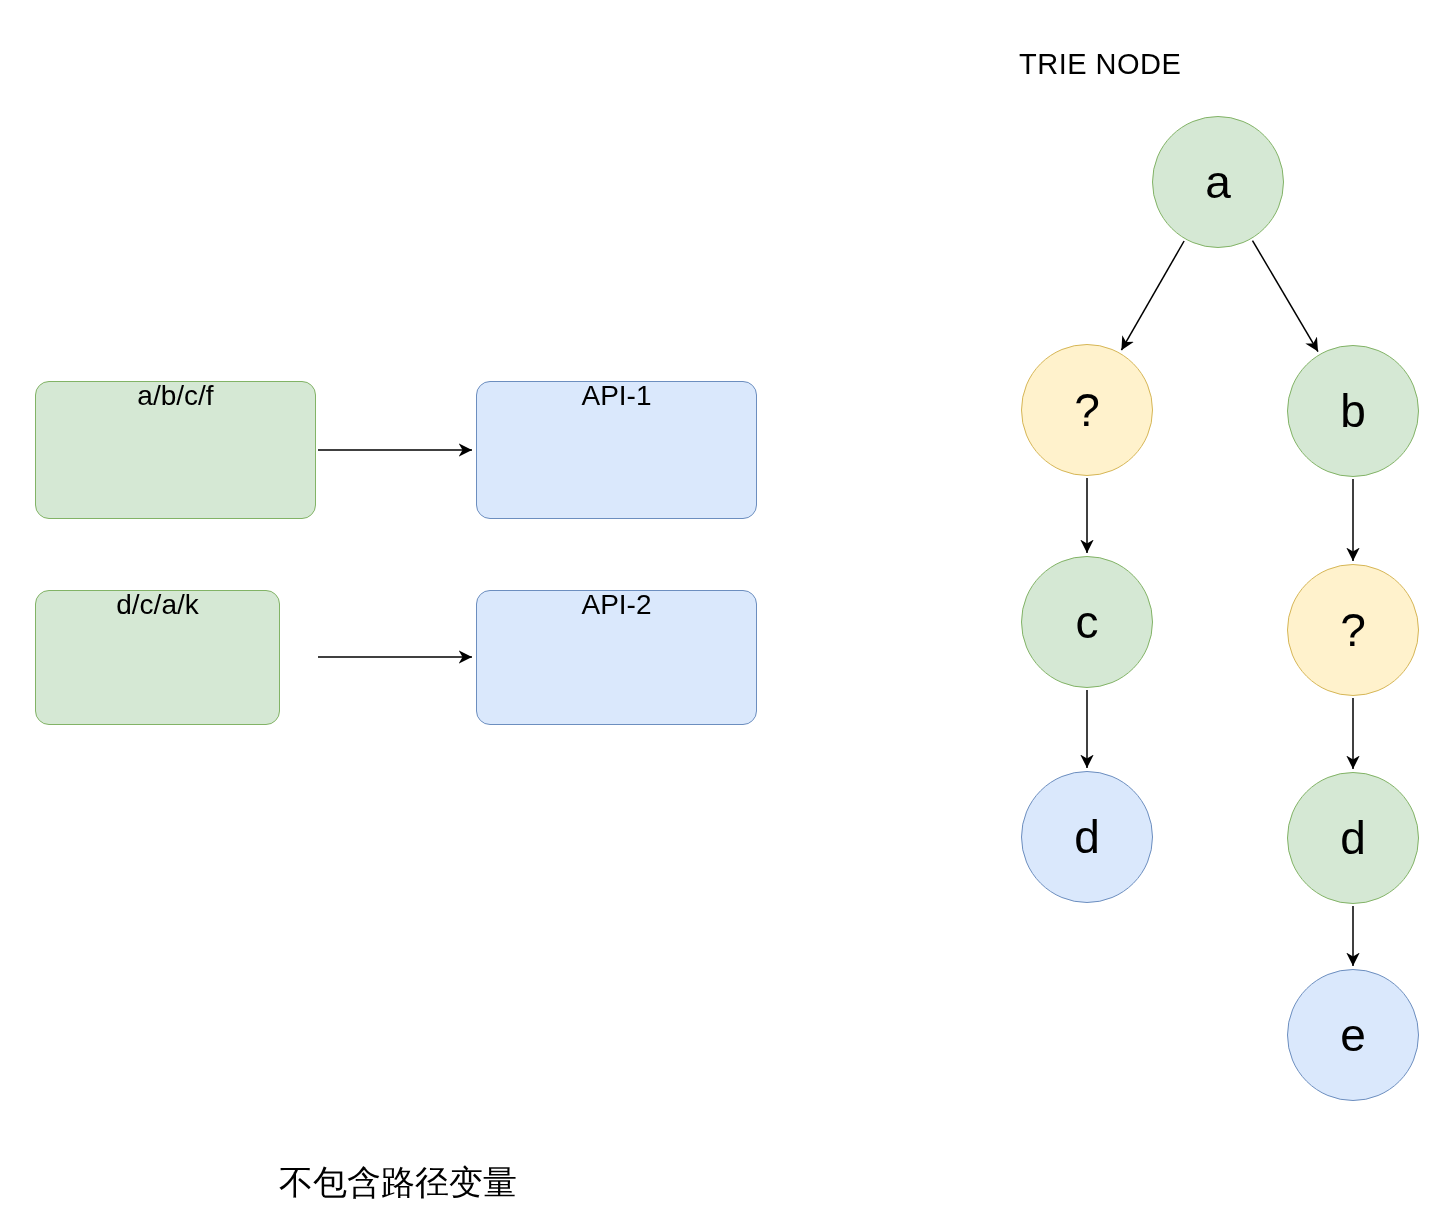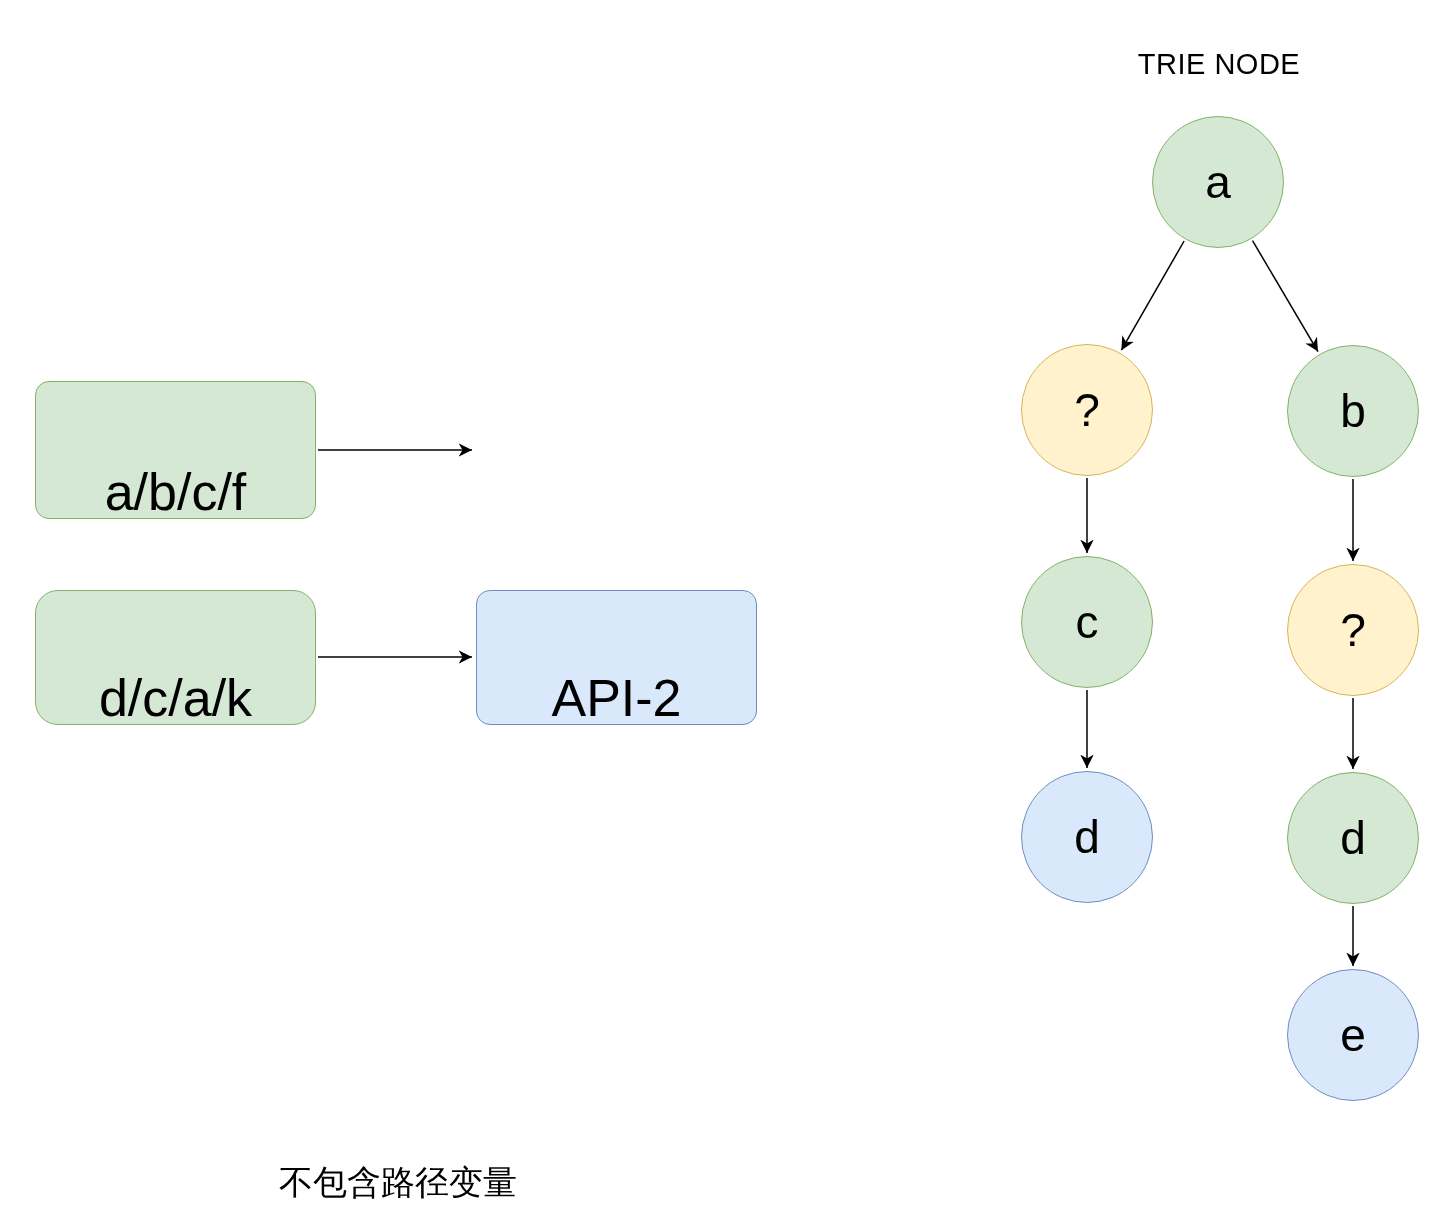--- a/index.html
+++ b/index.html
@@ -3,33 +3,33 @@
 <meta charset="utf-8">
 <style>
   * { margin:0; padding:0; box-sizing:border-box; }
   html,body { background:#ffffff; }
   body { font-family:"Liberation Sans","DejaVu Sans",sans-serif; color:#000; }
   .canvas { position:relative; width:1440px; height:1227px; background:#fff; overflow:hidden; }
   .overlay { position:absolute; left:0; top:0; width:1440px; height:1227px; pointer-events:none; }
   .edge { stroke:var(--arrow,#000); stroke-width:1.5; fill:none; }
   .rbox {
     position:absolute; border-radius:14px;
-    display:flex; align-items:flex-end; justify-content:center;
-    font-size:52px; line-height:1;
+    display:flex; align-items:flex-start; justify-content:center;
+    font-size:28px; line-height:1;
   }
   .node {
     position:absolute; border-radius:50%;
     display:flex; align-items:center; justify-content:center;
     font-size:46px; line-height:1;
   }
   .fill-green  { background:var(--green-fill,#d5e8d4);  border:1.5px solid var(--green-border,#82b366); }
   .fill-blue   { background:var(--blue-fill,#dae8fc);   border:1.5px solid var(--blue-border,#6c8ebf); }
   .fill-yellow { background:var(--yellow-fill,#fff2cc); border:1.5px solid var(--yellow-border,#d6b656); }
   .section-title { position:absolute; font-size:29px; letter-spacing:0.5px; }
-  .centered { text-align:center; width:400px; }
+  .centered { text-align:left; width:400px; }
   .caption { position:absolute; font-size:34px; text-align:center; width:400px;font-family:Liberation Serif, serif; }
 </style>
 </head>
 <body>
 
 <div class="canvas">
 
   <svg id="edge-svg" class="overlay" width="1440" height="1227" viewBox="0 0 1440 1227" xmlns="http://www.w3.org/2000/svg">
     <defs>
       <marker id="arrowhead" viewBox="0 0 10 10" refX="10" refY="5" markerWidth="9" markerHeight="9" orient="auto-start-reverse">
@@ -44,22 +44,25 @@
       <line x1="1087.0" y1="690.0" x2="1087.0" y2="768.0" class="edge" marker-end="url(#arrowhead)"></line>
       <line x1="1353.0" y1="479.0" x2="1353.0" y2="561.0" class="edge" marker-end="url(#arrowhead)"></line>
       <line x1="1353.0" y1="698.0" x2="1353.0" y2="769.0" class="edge" marker-end="url(#arrowhead)"></line>
       <line x1="1353.0" y1="906.0" x2="1353.0" y2="966.0" class="edge" marker-end="url(#arrowhead)"></line>
     </svg>
 
 
   <div class="rbox fill-green" style="left:35px; top:381px; width:281px; height:138px;">
     <span>a/b/c/f</span>
   </div>
+  <div class="rbox fill-blue" style="left:476px; top:381px; width:281px; height:138px;">
+    <span>API-1</span>
+  </div>
 
-  <div class="rbox fill-green" style="left:35px; top:590px; width:281px; height:135px;border-radius:23px;">
+  <div class="rbox fill-green" style="left:35px; top:590px; width:245px; height:135px;">
     <span>d/c/a/k</span>
   </div>
   <div class="rbox fill-blue" style="left:476px; top:590px; width:281px; height:135px;">
     <span>API-2</span>
   </div>
 
   <div class="caption" style="left:198px; top:1160px;">不包含路径变量</div>
 
   <div class="section-title centered" style="left:1019px; top:48px;">TRIE NODE</div>
 

